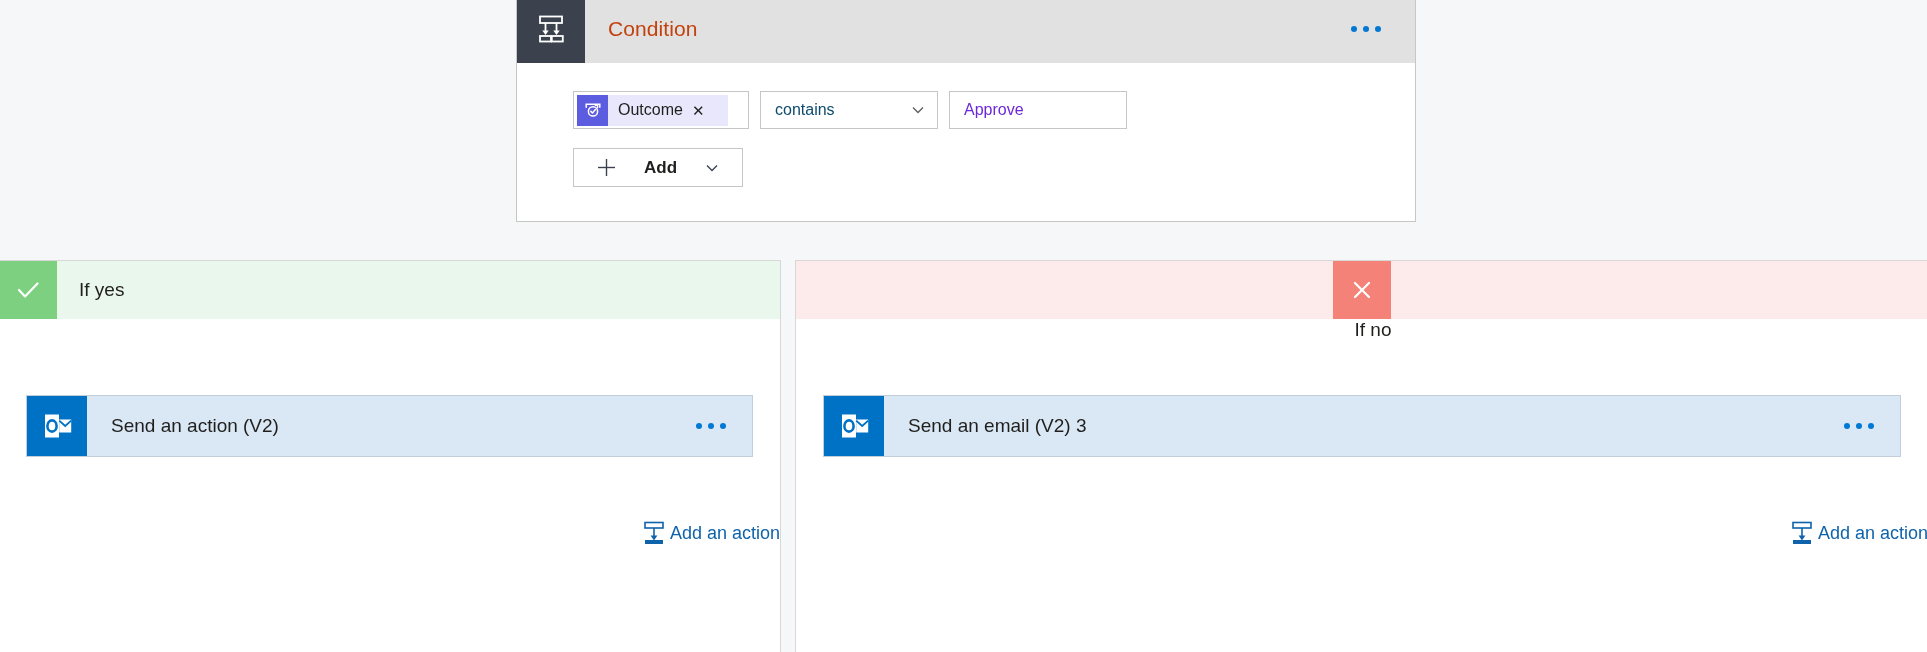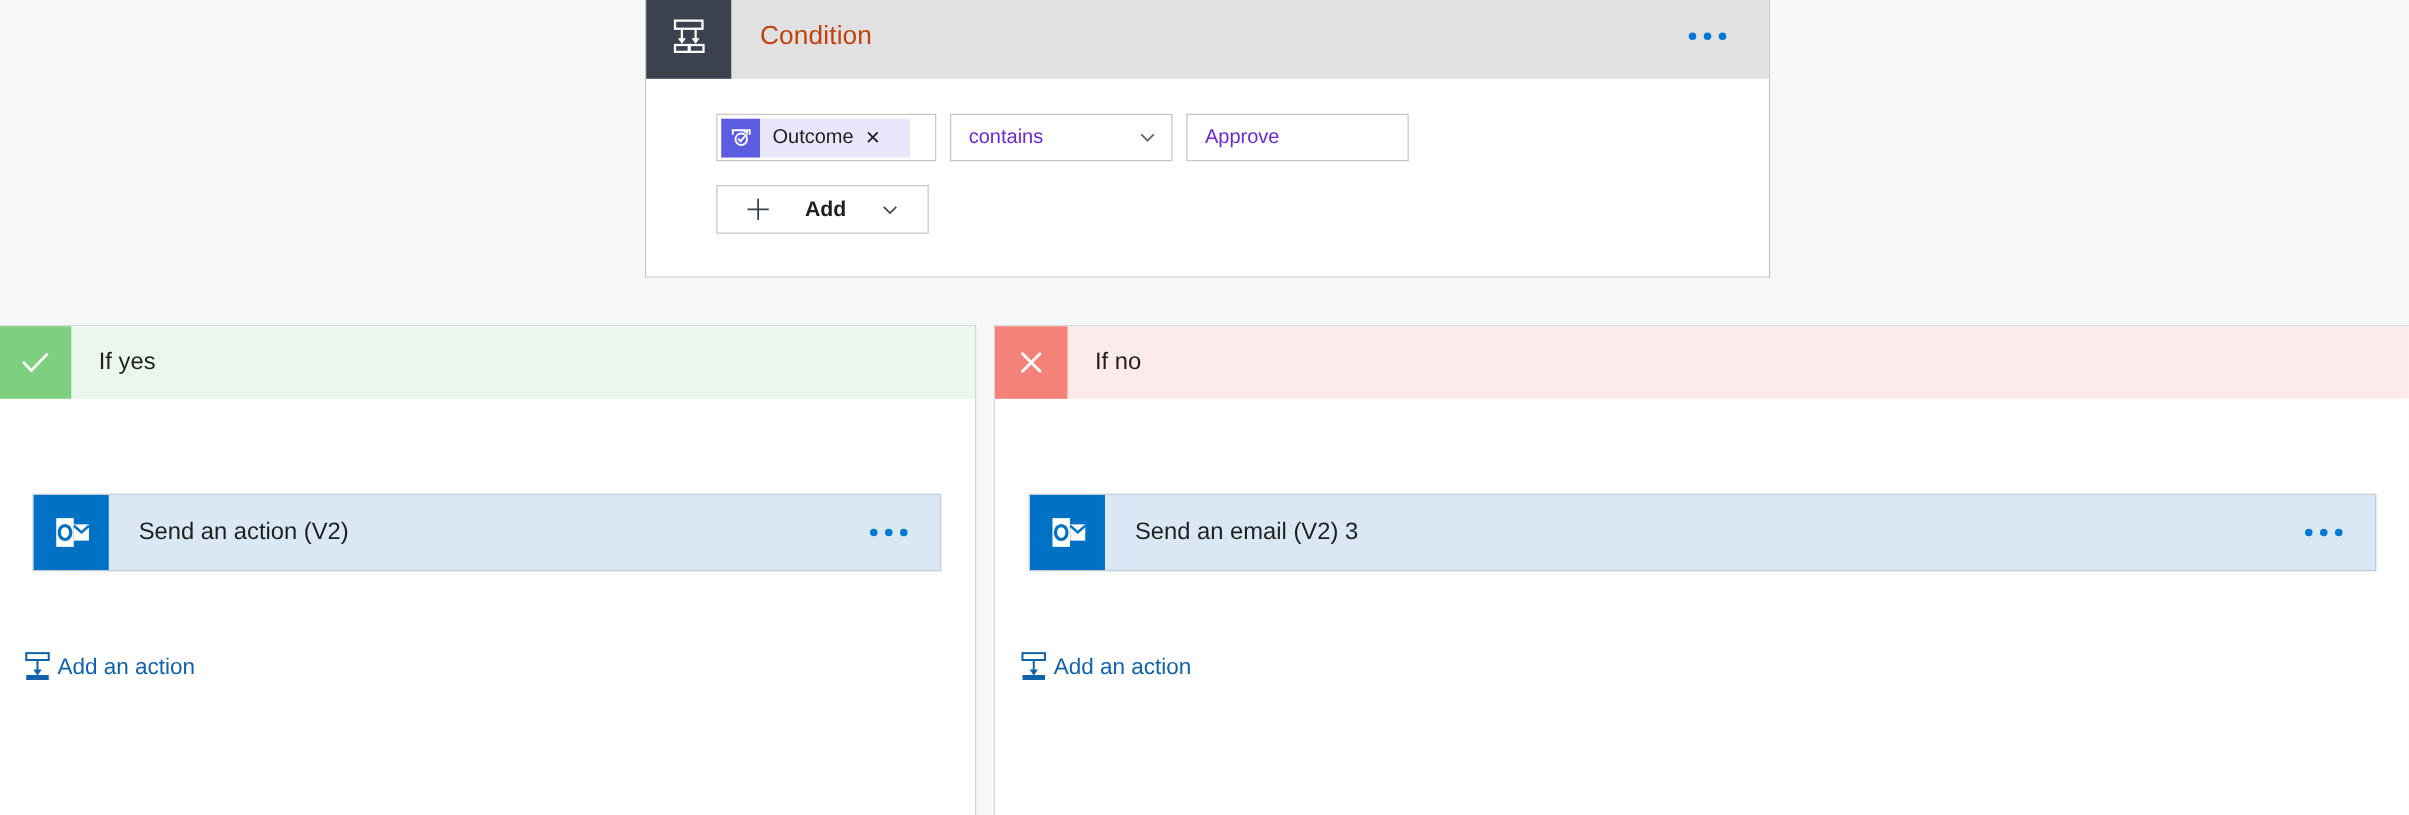--- a/index.html
+++ b/index.html
@@ -119,21 +119,21 @@
     width: 178px;
     height: 38px;
     border: 1px solid #c8c6c4;
     background: #ffffff;
     box-sizing: border-box;
     display: flex;
     align-items: center;
     justify-content: space-between;
     padding: 0 11px 0 14px;
     font-size: 16px;
-    color: #6d28d9;
+    color: #0c4a6e;
   }
   .val-input {
     width: 178px;
     height: 38px;
     border: 1px solid #c8c6c4;
     background: #ffffff;
     box-sizing: border-box;
     display: flex;
     align-items: center;
     padding: 0 14px;
@@ -169,21 +169,21 @@
   }
   .branch-yes { left: -2px; width: 783px; }
   .branch-no  { left: 795px; width: 1134px; }
 
   .branch-header {
     height: 58px;
     display: flex;
     align-items: center;
   }
   .branch-header.yes { background: #eaf7ec; }
-  .branch-header.no  { background: #fdeaea; }
+  .branch-header.no  { background: #fdeaea; flex-direction: column; }
 
   .branch-badge {
     width: 58px;
     height: 58px;
     flex: 0 0 58px;
     display: flex;
     align-items: center;
     justify-content: center;
   }
   .branch-badge.yes { background: #7ed081; }
@@ -229,25 +229,25 @@
     position: absolute;
     right: 18px;
     top: 50%;
     transform: translateY(-50%);
     padding: 8px;
   }
 
   .add-action {
     position: absolute;
     top: 200px;
-    left: 17px;
+    left: 0;
     right: 0;
     display: flex;
     align-items: center;
-    justify-content: flex-start;
+    justify-content: flex-end;
     gap: 2px;
     cursor: pointer;
   }
   .add-action-label {
     font-size: 18px;
     color: #0f63ab;
   }
 </style>
 </head>
 <body>

